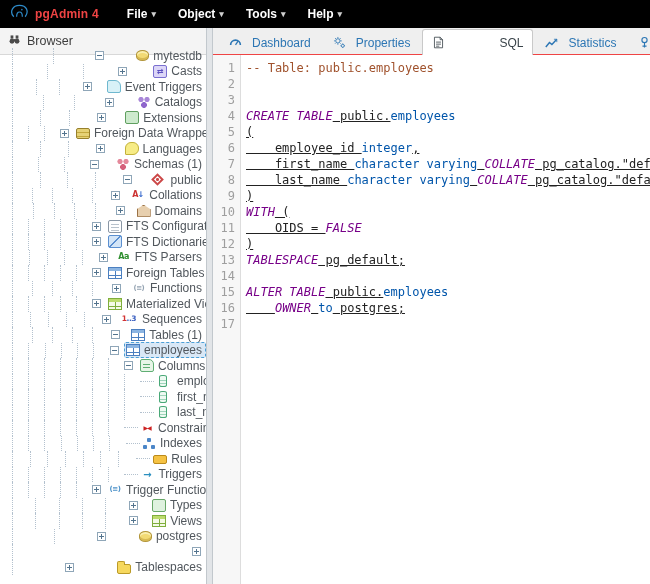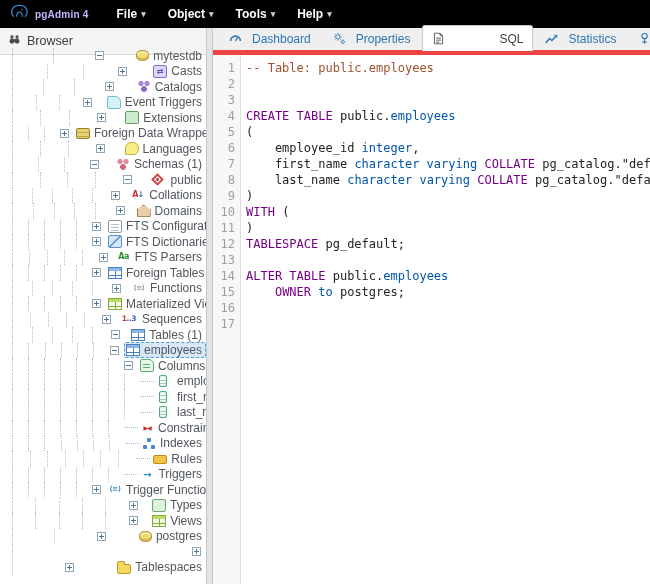--- a/index.html
+++ b/index.html
@@ -4,21 +4,21 @@
 <style>
   * { box-sizing: border-box; margin: 0; padding: 0; }
   html,body { width:650px; height:584px; overflow:hidden; background:#fff;
               font-family:"Liberation Sans", sans-serif; }
   .app { width:650px; height:584px; display:flex; flex-direction:column; }
 
   
   .topbar { height:28px; background:#000; display:flex; align-items:center; flex:none; }
   .brand { display:flex; align-items:center; margin-left:10px; }
   .brand svg { margin-right:6px; }
-  .brand-name { color:#c4b5fd; font-size:10px; font-weight:bold; letter-spacing:.2px; }
+  .brand-name { color:#ef4444; font-size:12px; font-weight:bold; letter-spacing:.2px; }
   .menus { display:flex; margin-left:28px;justify-content:flex-end; }
   .menu-item { color:#fff; font-size:12px; font-weight:bold; margin-right:22px;
                display:flex; align-items:center; cursor:default; }
   .menu-item .caret { font-size:9px; margin-left:4px; color:#cfcfcf; }
 
   
   .main { flex:1; display:flex; min-height:0;border-radius:12px; }
 
   
   .left { width:206px; flex:none; display:flex; flex-direction:column; min-height:0;
@@ -115,39 +115,39 @@
       border-radius:1px 2px 2px 2px; position:relative; }
   .ti-tablespaces::before { content:""; position:absolute; top:-4px; left:-1px; width:6px; height:3px;
       background:#f6d85e; border:1px solid #bb9a28; border-bottom:none; border-radius:2px 2px 0 0; }
 
   
   .splitter { width:7px; flex:none; background:#e2e5e8; border-left:1px solid #c2c8cd;
               border-right:1px solid #c2c8cd; cursor:col-resize; }
 
   
   .right { flex:1; display:flex; flex-direction:column; min-width:0; min-height:0; }
-  .tabbar { height:27px; flex:none; background:#efefef; border-bottom:5px solid #ef4444;
+  .tabbar { height:27px; flex:none; background:#efefef; border-bottom:1px solid #ef4444;
             display:flex; align-items:flex-end; padding-left:6px; }
   .tab { height:24px; display:flex; align-items:center; padding:0 9px; margin-right:2px;
          font-size:12px; color:#2c76b4; border:1px solid transparent; border-bottom:none;
          border-radius:3px 3px 0 0; cursor:pointer; }
   .tab svg { margin-right:5px; flex:none; }
   .tab.active { background:#fff; border-color:#c9c9c9; color:#394349; margin-bottom:-1px; height:26px;gap:44px; }
 
   
   .editor { flex:1; display:flex; min-height:0; overflow:hidden;
             font-family:"DejaVu Sans Mono", monospace; font-size:12px; }
   .gutter { width:28px; flex:none; background:#f7f7f7; border-right:1px solid #ddd;
             padding:5px 5px 0 0; text-align:right; color:#9e9e9e; }
   .codewrap { flex:1; background:#fff; padding:5px 0 0 5px; overflow:hidden; }
   .cline, .gline { height:16px; line-height:16px; white-space:pre; }
-  .tok-kw { color:var(--kw); }
+  .tok-kw { color:var(--kw);font-style:italic; }
   .tok-tp { color:var(--tp); }
   .tok-cm { color:var(--cm); }
-  .tok-pl { color:var(--pl); }
+  .tok-pl { color:var(--pl);text-decoration:underline; }
 </style>
 </head>
 <body>
 
 <div class="app">
 
   <div class="topbar">
     <div class="brand">
       <span>
         <svg width="19" height="16" viewBox="0 0 20 16" fill="none" stroke="#2e8bc9" stroke-width="1.3">
@@ -212,32 +212,32 @@
               <span class="ti ti-casts"></span>
               <span class="tlabel">Casts</span>
             </span>
           </div>
           <div class="trow">
             <span class="gd"></span>
             <span class="gd"></span>
             <span class="gd"></span>
             <span class="exp plus"></span>
             <span class="sel-wrap">
+              <span class="ti ti-event-triggers"></span>
+              <span class="tlabel">Event Triggers</span>
+            </span>
+          </div>
+          <div class="trow">
+            <span class="gd"></span>
+            <span class="gd"></span>
+            <span class="gd"></span>
+            <span class="exp plus"></span>
+            <span class="sel-wrap">
               <span class="ti ti-catalogs"></span>
               <span class="tlabel">Catalogs</span>
-            </span>
-          </div>
-          <div class="trow">
-            <span class="gd"></span>
-            <span class="gd"></span>
-            <span class="gd"></span>
-            <span class="exp plus"></span>
-            <span class="sel-wrap">
-              <span class="ti ti-event-triggers"></span>
-              <span class="tlabel">Event Triggers</span>
             </span>
           </div>
           <div class="trow">
             <span class="gd"></span>
             <span class="gd"></span>
             <span class="gd"></span>
             <span class="exp plus"></span>
             <span class="sel-wrap">
               <span class="ti ti-extensions"></span>
               <span class="tlabel">Extensions</span>
@@ -671,20 +671,21 @@
             <div class="cline"><span class="tok-cm">-- Table: public.employees</span></div>
             <div class="cline">&nbsp;</div>
             <div class="cline">&nbsp;</div>
             <div class="cline"><span class="tok-kw">CREATE TABLE</span><span class="tok-pl"> public.</span><span class="tok-tp">employees</span></div>
             <div class="cline"><span class="tok-pl">(</span></div>
             <div class="cline"><span class="tok-pl">    employee_id </span><span class="tok-tp">integer</span><span class="tok-pl">,</span></div>
             <div class="cline"><span class="tok-pl">    first_name </span><span class="tok-tp">character varying</span><span class="tok-pl"> </span><span class="tok-kw">COLLATE</span><span class="tok-pl"> pg_catalog."default",</span></div>
             <div class="cline"><span class="tok-pl">    last_name </span><span class="tok-tp">character varying</span><span class="tok-pl"> </span><span class="tok-kw">COLLATE</span><span class="tok-pl"> pg_catalog."default"</span></div>
             <div class="cline"><span class="tok-pl">)</span></div>
             <div class="cline"><span class="tok-kw">WITH</span><span class="tok-pl"> (</span></div>
+            <div class="cline"><span class="tok-pl">    OIDS = </span><span class="tok-kw">FALSE</span></div>
             <div class="cline"><span class="tok-pl">)</span></div>
             <div class="cline"><span class="tok-kw">TABLESPACE</span><span class="tok-pl"> pg_default;</span></div>
             <div class="cline">&nbsp;</div>
             <div class="cline"><span class="tok-kw">ALTER TABLE</span><span class="tok-pl"> public.</span><span class="tok-tp">employees</span></div>
             <div class="cline"><span class="tok-pl">    </span><span class="tok-kw">OWNER</span><span class="tok-pl"> </span><span class="tok-tp">to</span><span class="tok-pl"> postgres;</span></div>
           </div>
       </div>
     </div>
   </div>
 </div>

